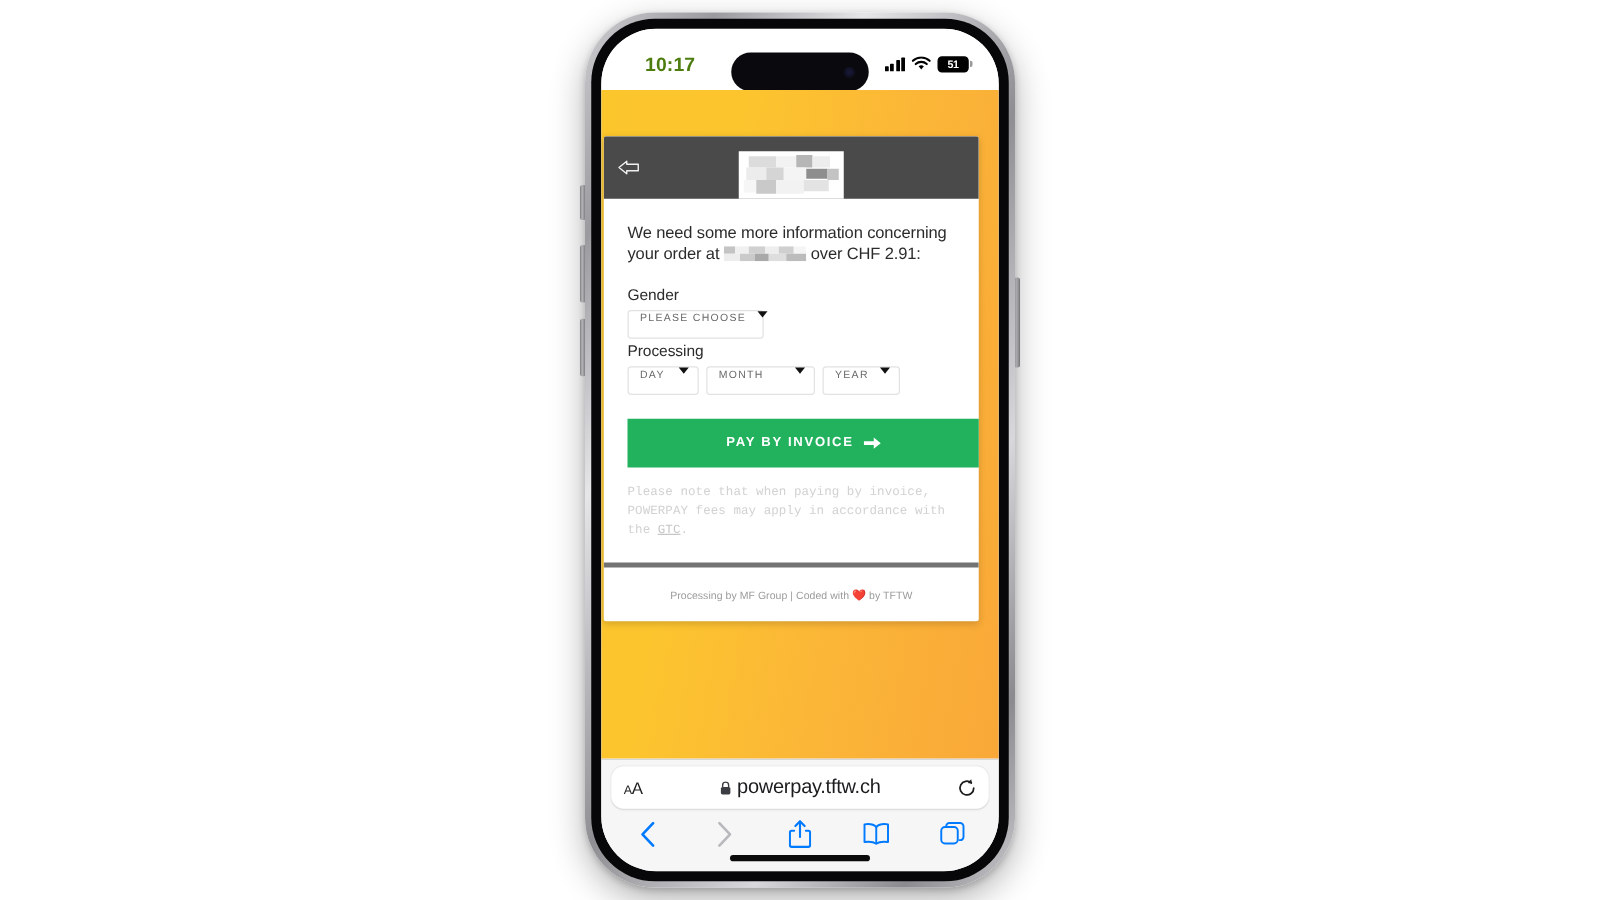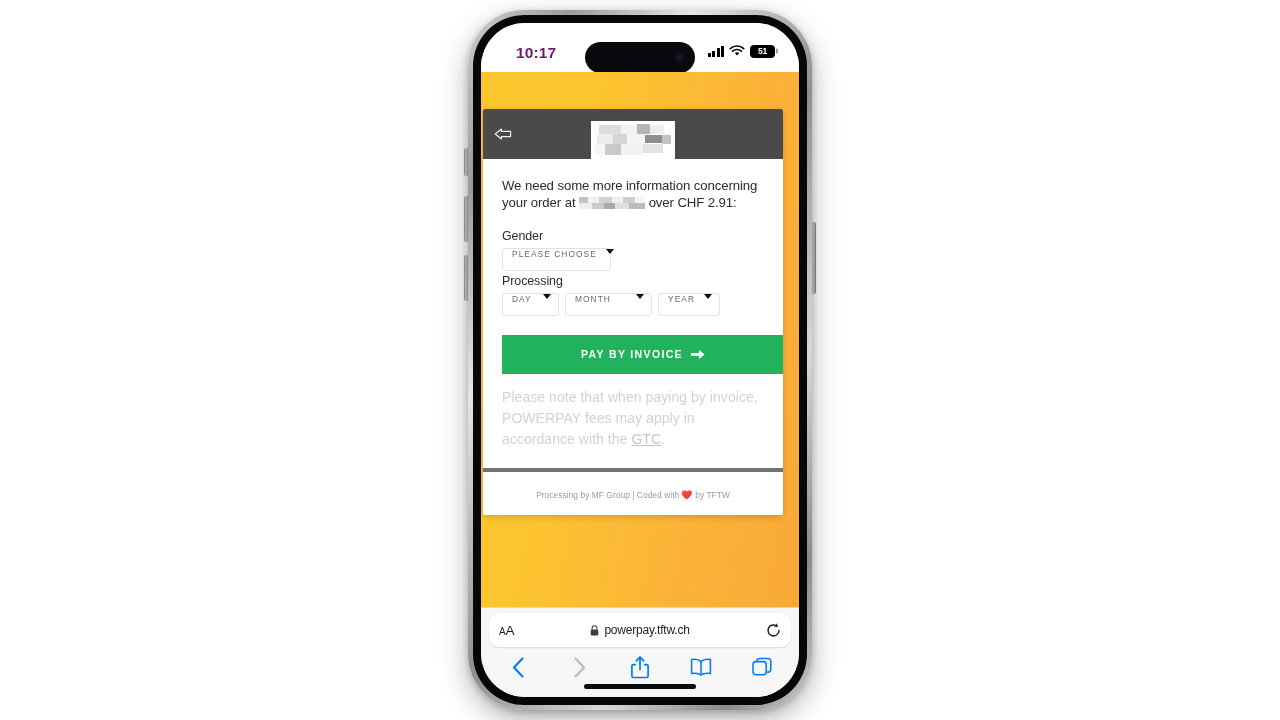--- a/index.html
+++ b/index.html
@@ -66,21 +66,21 @@
     background: #ffffff;
     display: flex;
     align-items: center;
     padding: 0 5px 0 0;
   }
   #status-time {
     position: absolute;
     left: 35px; top: 21px;
     font-size: 15.5px;
     font-weight: bold;
-    color: #701a75;
+    color: #4d7c0f;
     letter-spacing: 0.1px;
   }
   #dynamic-island {
     position: absolute;
     left: 50%; top: 19px;
     transform: translateX(-50%);
     width: 110px; height: 31px;
     border-radius: 18px;
     background: #0a0a0e;
   }
@@ -246,25 +246,26 @@
     font-weight: bold;
     letter-spacing: 1.35px;
     color: #ffffff;
   }
   #pay-arrow {
     margin-left: 8px;
     width: 14px; height: 11px;
   }
 
   #disclaimer {
-    font-size: 14px;
+    font-size: 10px;
     line-height: 1.5;
     color: #d2d2d2;
     letter-spacing: 0.05px;
     padding-bottom: 18px;
+    font-family: Liberation Mono, monospace;
   }
   #gtc-link { color: #c6c6c6; text-decoration: underline; cursor: pointer; }
 
   #card-footer {
     border-top: 4px solid #737373;
     padding: 12px 0 13px 0;
     text-align: center;
   }
   #footer-text {
     font-size: 8.4px;
@@ -310,21 +311,21 @@
   #aa-button .small { font-size: 10px; }
   #url-center {
     flex: 1 1 auto;
     display: flex;
     align-items: center;
     justify-content: center;
     gap: 5px;
   }
   #lock-icon { width: 9px; height: 11px; }
   #url-text {
-    font-size: 12px;
+    font-size: 16px;
     color: #1c1c1e;
     letter-spacing: -0.2px;
   }
   #reload-icon { width: 15px; height: 15px; flex: 0 0 auto; cursor: pointer; }
 
   #toolbar-row {
     flex: 1 1 auto;
     display: flex;
     align-items: flex-start;
     justify-content: space-between;

